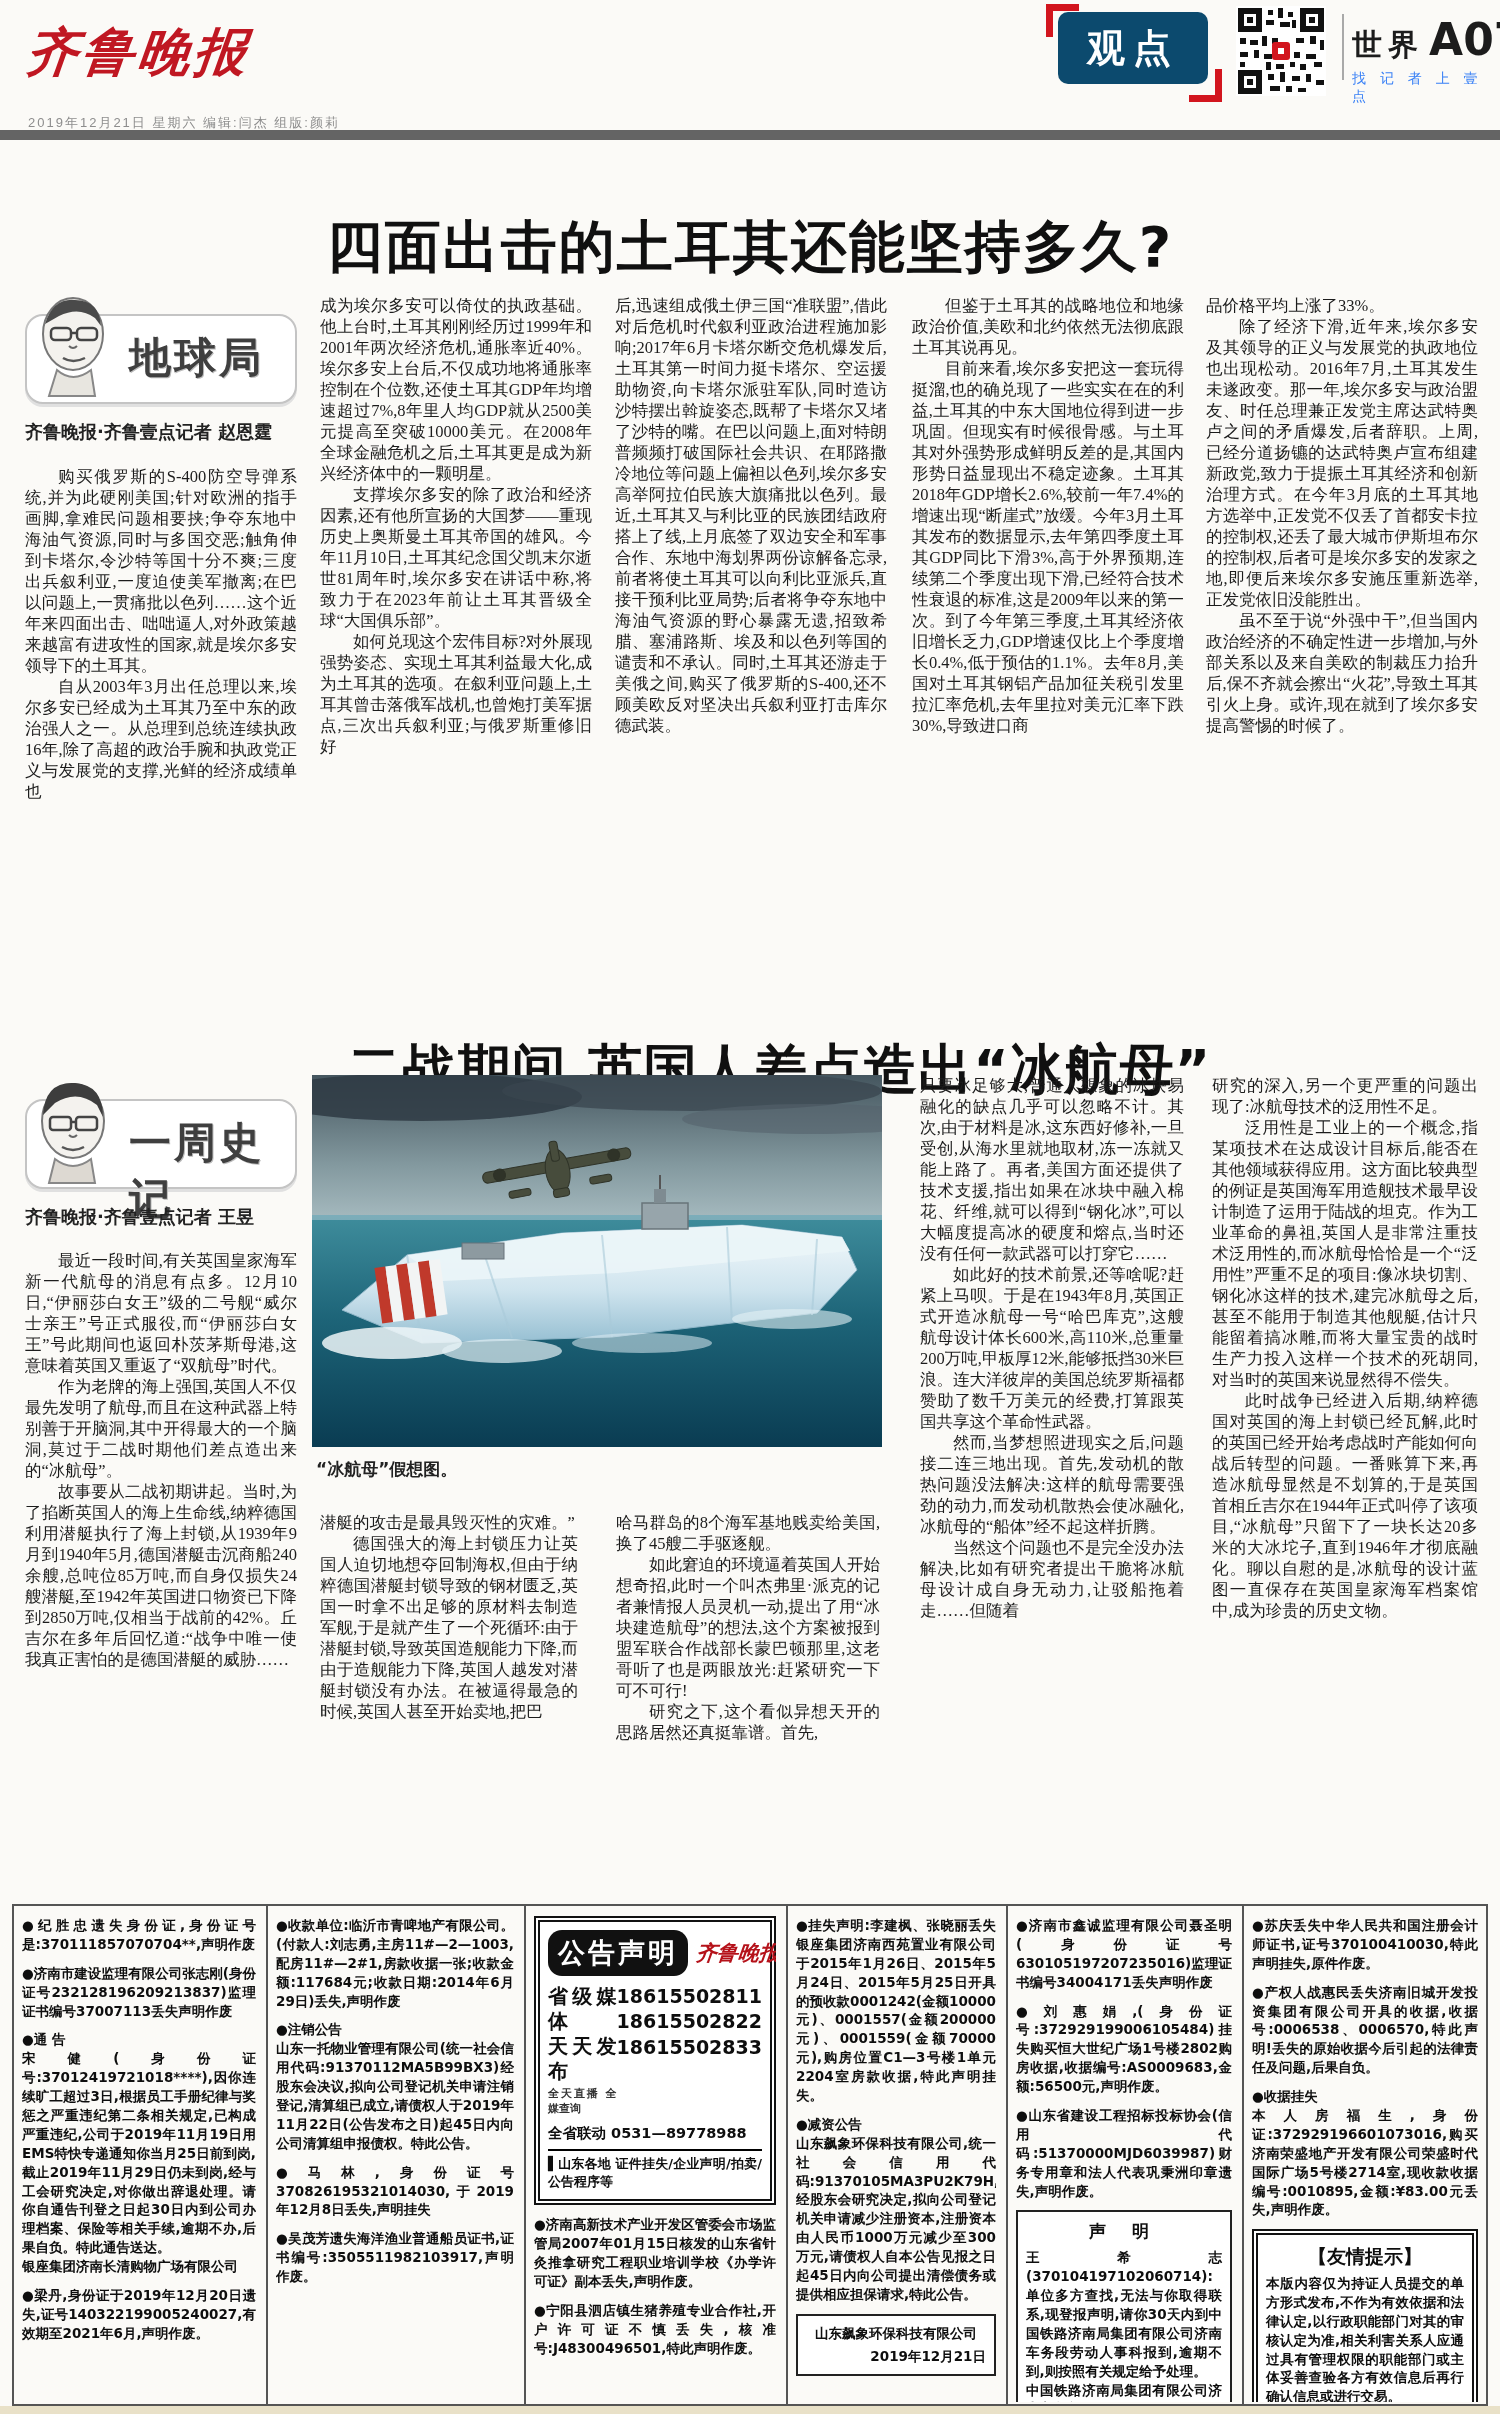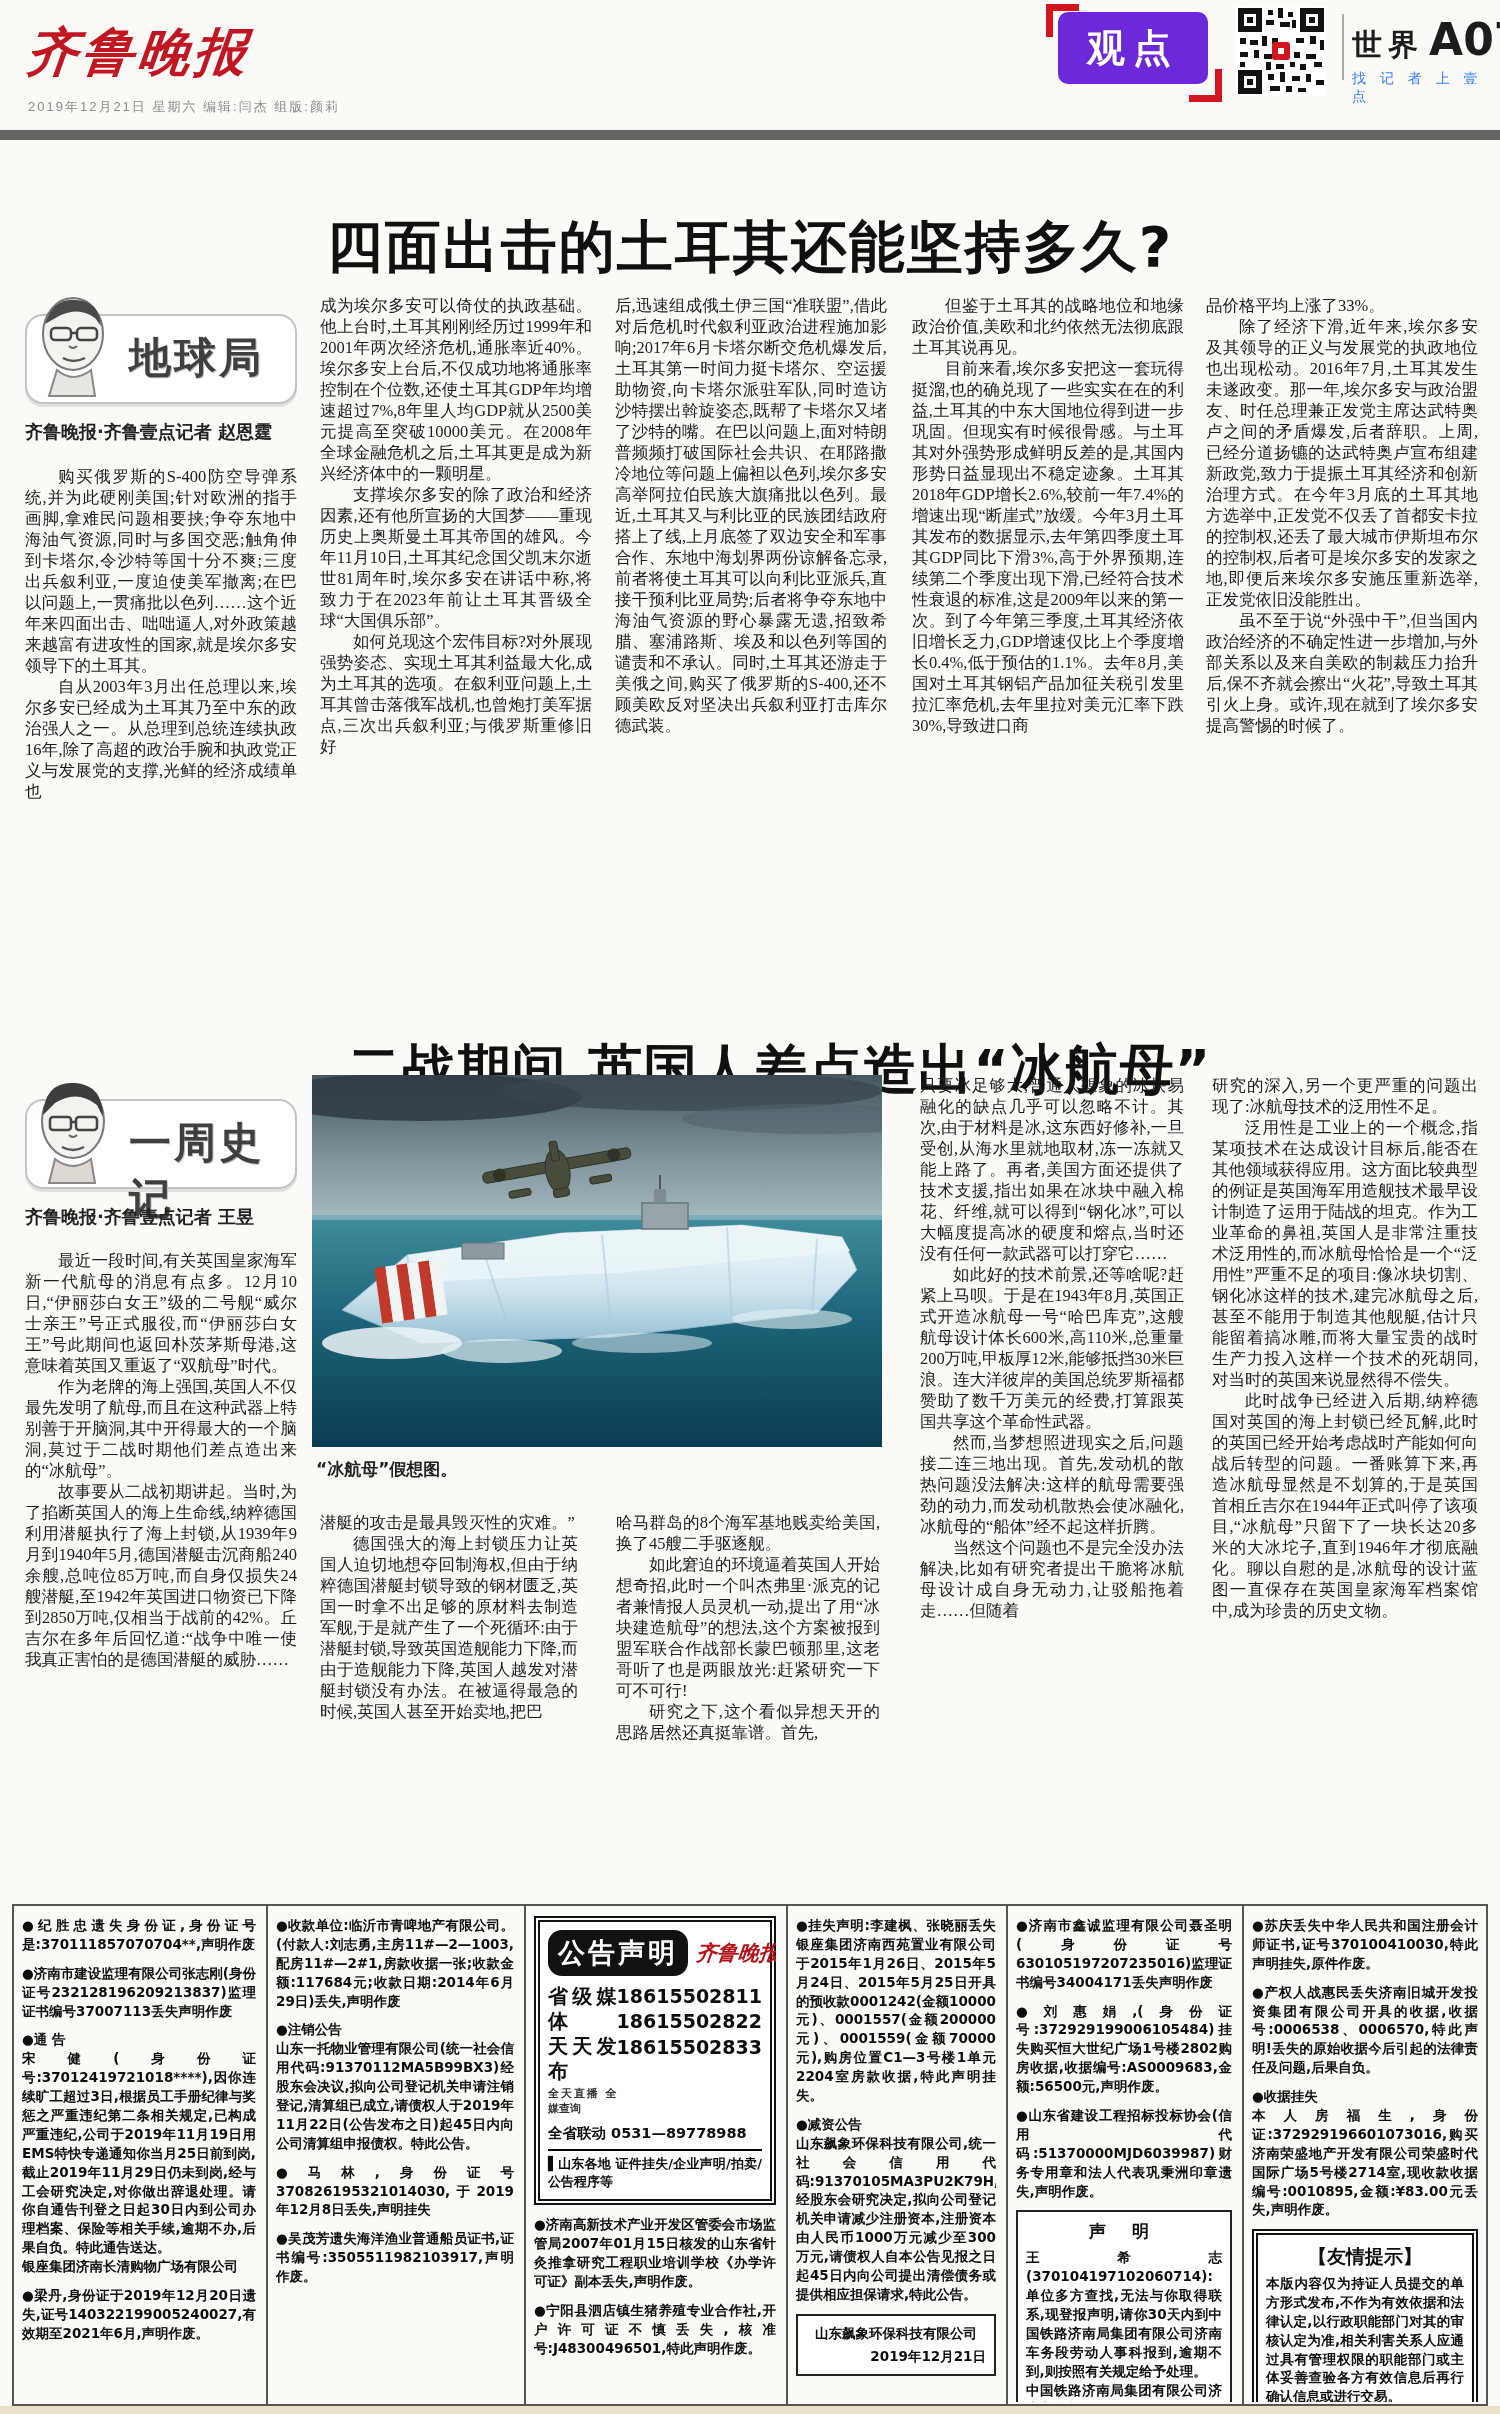--- a/index.html
+++ b/index.html
@@ -2,25 +2,25 @@
 <html><head>
 <meta charset="utf-8">
 <style>
   html,body{margin:0;padding:0;background:#d8d8d8;}
   .page{position:relative;width:1500px;height:2414px;background:#fbfaf7;overflow:hidden;
         font-family:"Liberation Serif","DejaVu Serif",serif;color:#1c1c1c;}
   .abs{position:absolute;}
   
   .masthead{left:26px;top:18px;font-size:52px;font-weight:bold;font-style:italic;
             color:#c01722;transform:skewX(-6deg);letter-spacing:4px;font-family:"DejaVu Serif",serif;}
-  .dateline{left:28px;top:98px;font-size:13px;color:#8d8d8d;letter-spacing:2px;
+  .dateline{left:28px;top:114px;font-size:13px;color:#8d8d8d;letter-spacing:2px;
             font-family:"Liberation Sans","DejaVu Sans",sans-serif;}
   .toprule{left:0;top:130px;width:1500px;height:10px;background:#646464;}
   .badgewrap{left:1050px;top:10px;width:168px;height:86px;}
-  .secbadge{position:absolute;left:8px;top:2px;width:150px;height:72px;background:#6d28d9;border-radius:10px;
+  .secbadge{position:absolute;left:8px;top:2px;width:150px;height:72px;background:#0c4a6e;border-radius:10px;
             color:#fff;font-family:"DejaVu Sans",sans-serif;font-weight:900;font-size:38px;
             display:flex;align-items:center;justify-content:center;letter-spacing:8px;}
   .corner-tl{position:absolute;left:-4px;top:-6px;width:26px;height:26px;
              border-left:7px solid #d2151e;border-top:7px solid #d2151e;}
   .corner-br{position:absolute;right:-4px;bottom:-6px;width:26px;height:26px;
              border-right:7px solid #d2151e;border-bottom:7px solid #d2151e;}
   .qr{left:1236px;top:6px;width:90px;height:90px;}
   .hdrdiv{left:1342px;top:14px;width:2px;height:66px;background:#a9a9a9;}
   .secpage{left:1352px;top:14px;width:136px;font-family:"DejaVu Sans",sans-serif;white-space:nowrap;}
   .secname{font-size:30px;font-weight:700;letter-spacing:6px;}

